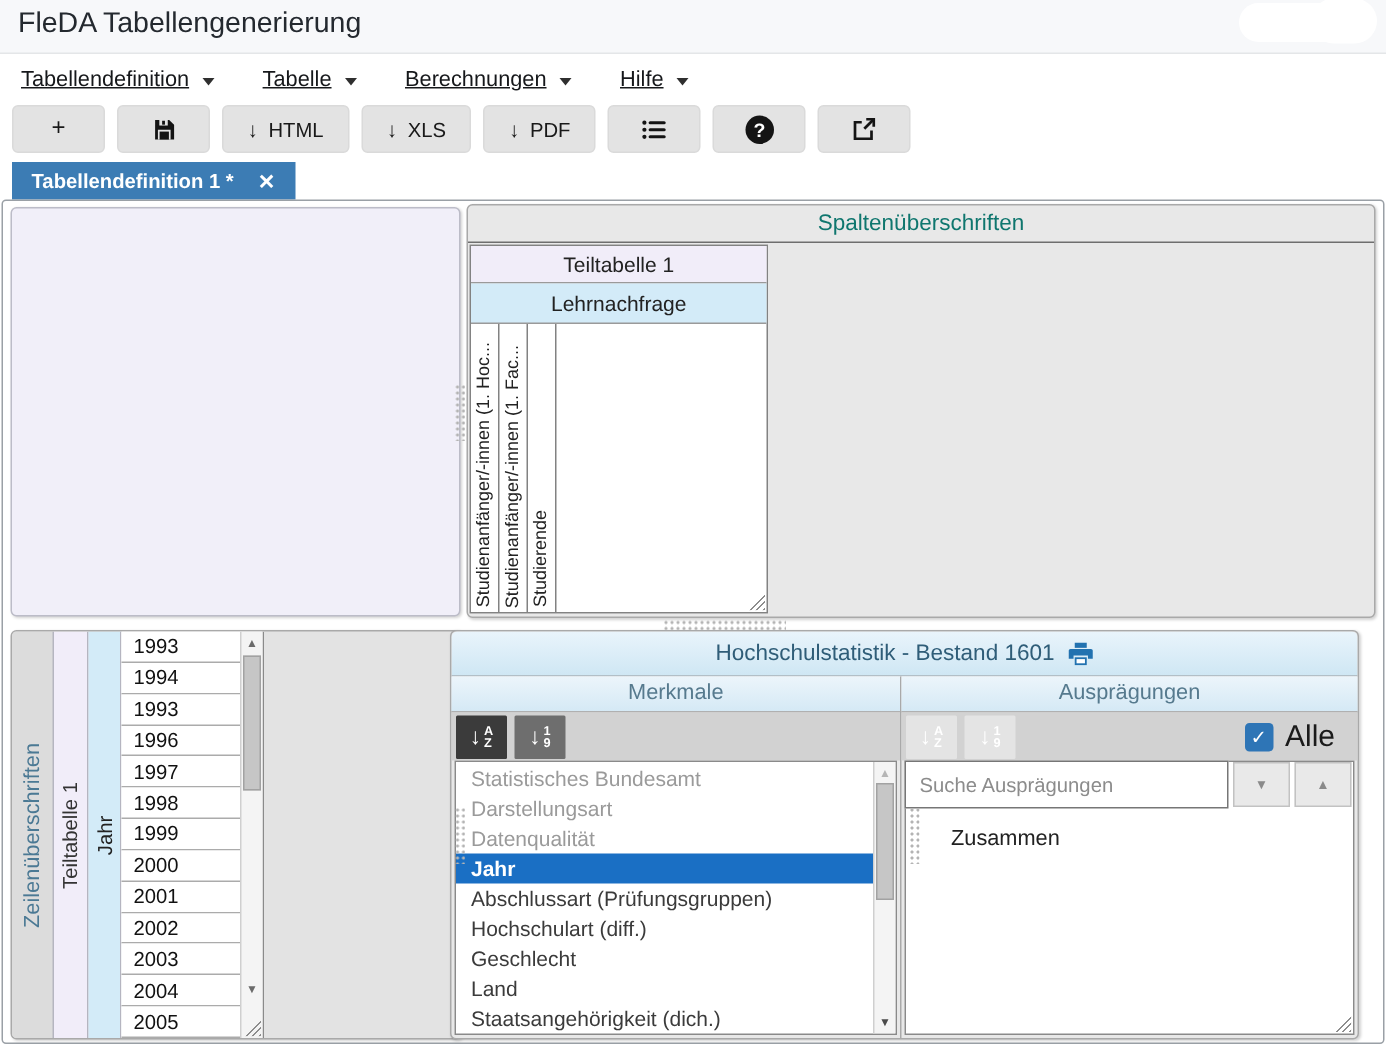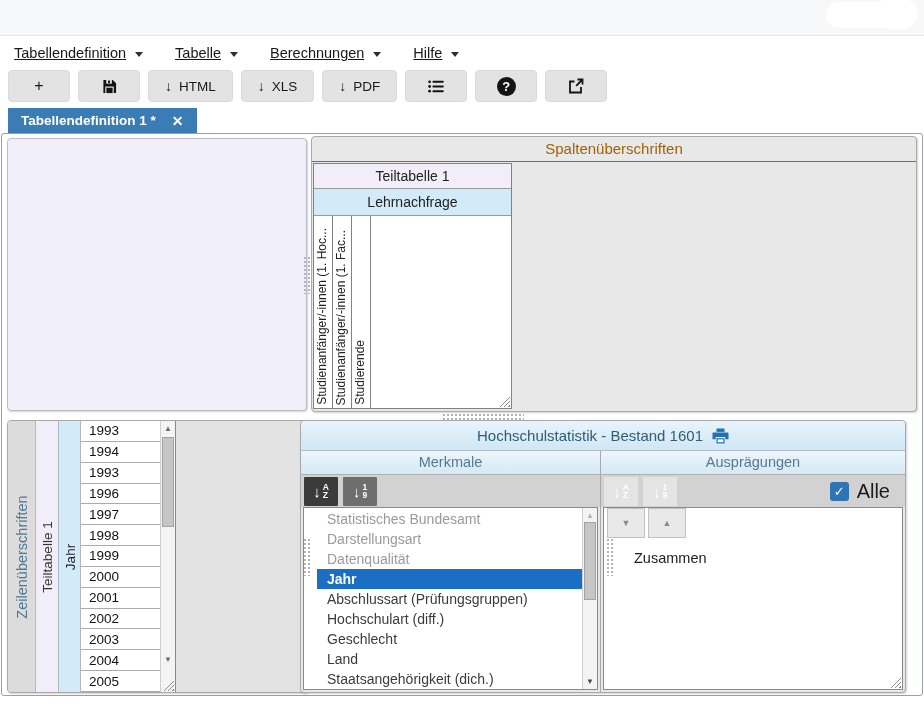--- a/index.html
+++ b/index.html
@@ -46,21 +46,21 @@
     border:1px solid #9aa0a6; border-radius:3px; background:#fff; }
 
   .panel { position:absolute; border:1px solid #a9a9a9; border-radius:4px;
     box-shadow:1px 1px 2px rgba(0,0,0,0.18); }
 
   
   .panel-topleft { left:5px; top:4px; width:300px; height:273px; background:#f1eff9; border-color:#bcbcc8; }
 
   
   .panel-cols { left:309px; top:2px; width:606px; height:276px; background:#e8e8e8; }
-  .phead { height:25px; line-height:24px; text-align:center; color:#a16207; font-size:15px;
+  .phead { height:25px; line-height:24px; text-align:center; color:#0f766e; font-size:15px;
     border-bottom:1px solid #6e6e6e; }
   .colbox { position:absolute; left:1px; top:26px; width:199px; bottom:2px; background:#fff;
     border:1px solid #828282; }
   .colbox .r1 { height:25px; line-height:24px; background:#f1edf9; border-bottom:1px solid #9a9a9a;
     text-align:center; font-size:14px; color:#222; }
   .colbox .r2 { height:27px; line-height:26px; background:#d3ebf8; border-bottom:1px solid #9a9a9a;
     text-align:center; font-size:14px; color:#222; }
   .vcols { position:absolute; left:0; top:52px; bottom:0; right:0; display:flex; }
   .vcol { width:19px; border-right:1px solid #828282; position:relative; }
   .vcol span { position:absolute; bottom:3px; left:1px; writing-mode:vertical-rl;
@@ -109,21 +109,21 @@
   .sortbtn.off  { background:#e4e4e4; }
   .sortbtn .ar { color:#fff; font-size:15px; font-weight:bold; line-height:1; }
   .sortbtn .st { display:flex; flex-direction:column; color:#fff; font-size:8.5px; font-weight:bold; line-height:8px; }
   .sortbar .spacer { flex:1; }
   .chkwrap { display:flex; align-items:center; gap:8px; margin-right:12px; }
   .chk { width:19px; height:19px; background:#2e75b6; border-radius:3px; color:#fff; font-size:13px;
     display:flex; align-items:center; justify-content:center; cursor:pointer; }
   .chk-label { font-size:20px; color:#1b1b1b; }
 
   .merk-list { flex:1; margin:0 2px 2px 2px; background:#fff; border:1px solid #8a8a8a; position:relative; overflow:hidden; }
-  .mitems { position:absolute; left:0; top:1px; right:15px;padding-left:13px; }
+  .mitems { position:absolute; left:0; top:1px; right:15px; }
   .mitem { height:20px; line-height:20px; padding-left:10px; font-size:14px; color:#3b3b3b; cursor:pointer; white-space:nowrap; }
   .mitem.dim { color:#9a9a9a; }
   .mitem.sel { background:#1a6fc4; color:#fff; font-weight:bold; }
 
   .ausp-box { flex:1; margin:0 2px 2px 2px; background:#fff; border:1px solid #8a8a8a; position:relative; }
   .search-row { display:flex; align-items:flex-start; }
   .search-input { width:216px; height:32px; border:1px solid #767676; margin:-1px 0 0 -1px;
     padding:0 9px; font-size:13.5px; font-family:"Liberation Sans",sans-serif; color:#333; }
   .search-input::placeholder { color:#8c8c8c; }
   .spin { width:38px; height:30px; margin-left:3px; background:#e9e9e9; border:1px solid #c2c2c2;
@@ -133,20 +133,21 @@
   
   .vdots { position:absolute; width:7px;
     background-image:radial-gradient(#b4b4b4 1px, transparent 1.1px); background-size:4px 4px; cursor:col-resize; }
   .hdots { position:absolute; height:7px;
     background-image:radial-gradient(#b4b4b4 1px, transparent 1.1px); background-size:4px 4px; cursor:row-resize; }
 </style>
 </head>
 <body>
 
 <div class="appbar">
+  <div class="app-title">FleDA Tabellengenerierung</div>
   <div class="logo-blob"></div>
 </div>
 
 <div class="menubar">
   <div class="menu-item">
     <span class="lbl">Tabellendefinition</span>
     <span class="caret"></span>
   </div>
   <div class="menu-item">
     <span class="lbl">Tabelle</span>
@@ -345,20 +346,21 @@
             </span>
           </div>
           <div class="spacer"></div>
           <div class="chkwrap">
             <div class="chk">✓</div>
             <span class="chk-label">Alle</span>
           </div>
         </div>
         <div class="ausp-box">
           <div class="search-row">
+            <input class="search-input" type="text" placeholder="Suche Ausprägungen" style="">
             <div class="spin">▼</div>
             <div class="spin">▲</div>
           </div>
           <div class="ausp-item">Zusammen</div>
           <div class="rz"></div>
         </div>
       </div>
 
     </div>
   </div>

